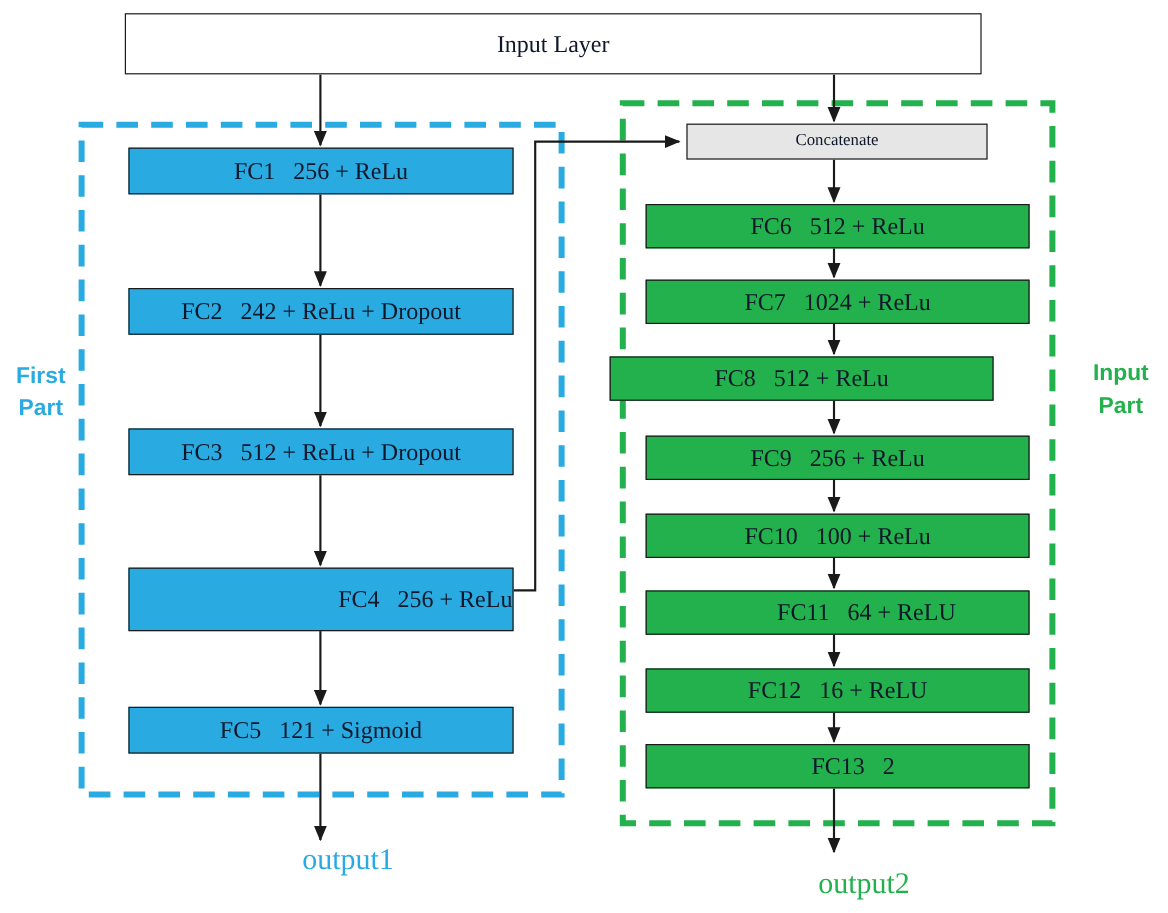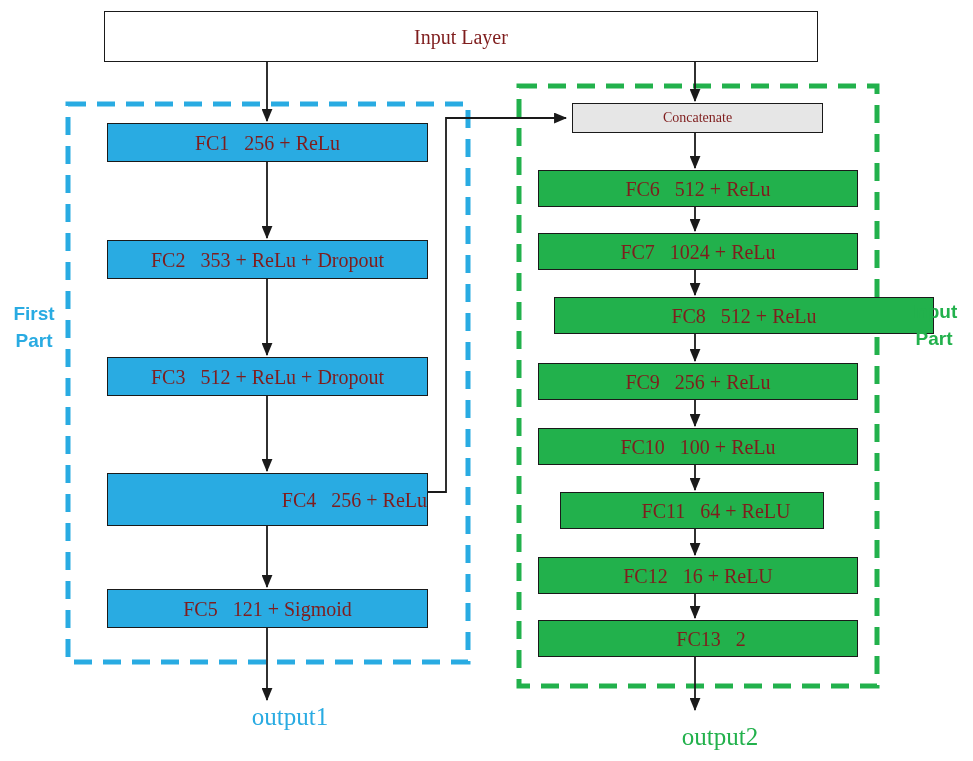--- a/index.html
+++ b/index.html
@@ -34,21 +34,21 @@
     fill: none;
   }
   .box {
     position: absolute;
     z-index: 2;
     display: flex;
     align-items: center;
     justify-content: center;
     border: 1px solid var(--box-border, #1a1a1a);
     box-sizing: border-box;
-    color: #7f1d1d;
+    color: #0f172a;
   }
   .box .t {
     font-size: 20px;
     white-space: pre;
     line-height: 1;
   }
   .box.white { background: #ffffff; }
   .box.gray  { background: var(--concatenate-fill, #E6E6E6); }
   .box.gray .t { font-size: 14px; }
   .box.blue  { background: var(--first-accent, #29ABE2); }
@@ -114,21 +114,21 @@
   </svg>
 
   <div class="box white" style="left:104px; top:11px; width:714px; height:51px;">
     <span class="t">Input Layer</span>
   </div>
 
   <div class="box blue" style="left:107px; top:123px; width:321px; height:39px;">
     <span class="t">FC1   256 + ReLu</span>
   </div>
   <div class="box blue" style="left:107px; top:240px; width:321px; height:39px;">
-    <span class="t">FC2   353 + ReLu + Dropout</span>
+    <span class="t">FC2   242 + ReLu + Dropout</span>
   </div>
   <div class="box blue" style="left:107px; top:357px; width:321px; height:39px;">
     <span class="t">FC3   512 + ReLu + Dropout</span>
   </div>
   <div class="box blue" style="left:107px; top:473px; width:321px; height:53px;justify-content:flex-end;">
     <span class="t">FC4   256 + ReLu</span>
   </div>
   <div class="box blue" style="left:107px; top:589px; width:321px; height:39px;">
     <span class="t">FC5   121 + Sigmoid</span>
   </div>
@@ -136,30 +136,30 @@
   <div class="box gray" style="left:572px; top:103px; width:251px; height:30px;">
     <span class="t">Concatenate</span>
   </div>
 
   <div class="box green" style="left:538px; top:170px; width:320px; height:37px;">
     <span class="t">FC6   512 + ReLu</span>
   </div>
   <div class="box green" style="left:538px; top:233px; width:320px; height:37px;">
     <span class="t">FC7   1024 + ReLu</span>
   </div>
-  <div class="box green" style="left:554px; top:297px; width:380px; height:37px;">
+  <div class="box green" style="left:508px; top:297px; width:320px; height:37px;">
     <span class="t">FC8   512 + ReLu</span>
   </div>
   <div class="box green" style="left:538px; top:363px; width:320px; height:37px;">
     <span class="t">FC9   256 + ReLu</span>
   </div>
   <div class="box green" style="left:538px; top:428px; width:320px; height:37px;">
     <span class="t">FC10   100 + ReLu</span>
   </div>
-  <div class="box green" style="left:560px; top:492px; width:264px; height:37px;padding-left:48px;">
+  <div class="box green" style="left:538px; top:492px; width:320px; height:37px;padding-left:48px;">
     <span class="t">FC11   64 + ReLU</span>
   </div>
   <div class="box green" style="left:538px; top:557px; width:320px; height:37px;">
     <span class="t">FC12   16 + ReLU</span>
   </div>
   <div class="box green" style="left:538px; top:620px; width:320px; height:37px;padding-left:26px;">
     <span class="t">FC13   2</span>
   </div>
 
   <div class="part-label first" style="left:5px; top:300px; width:58px;">

